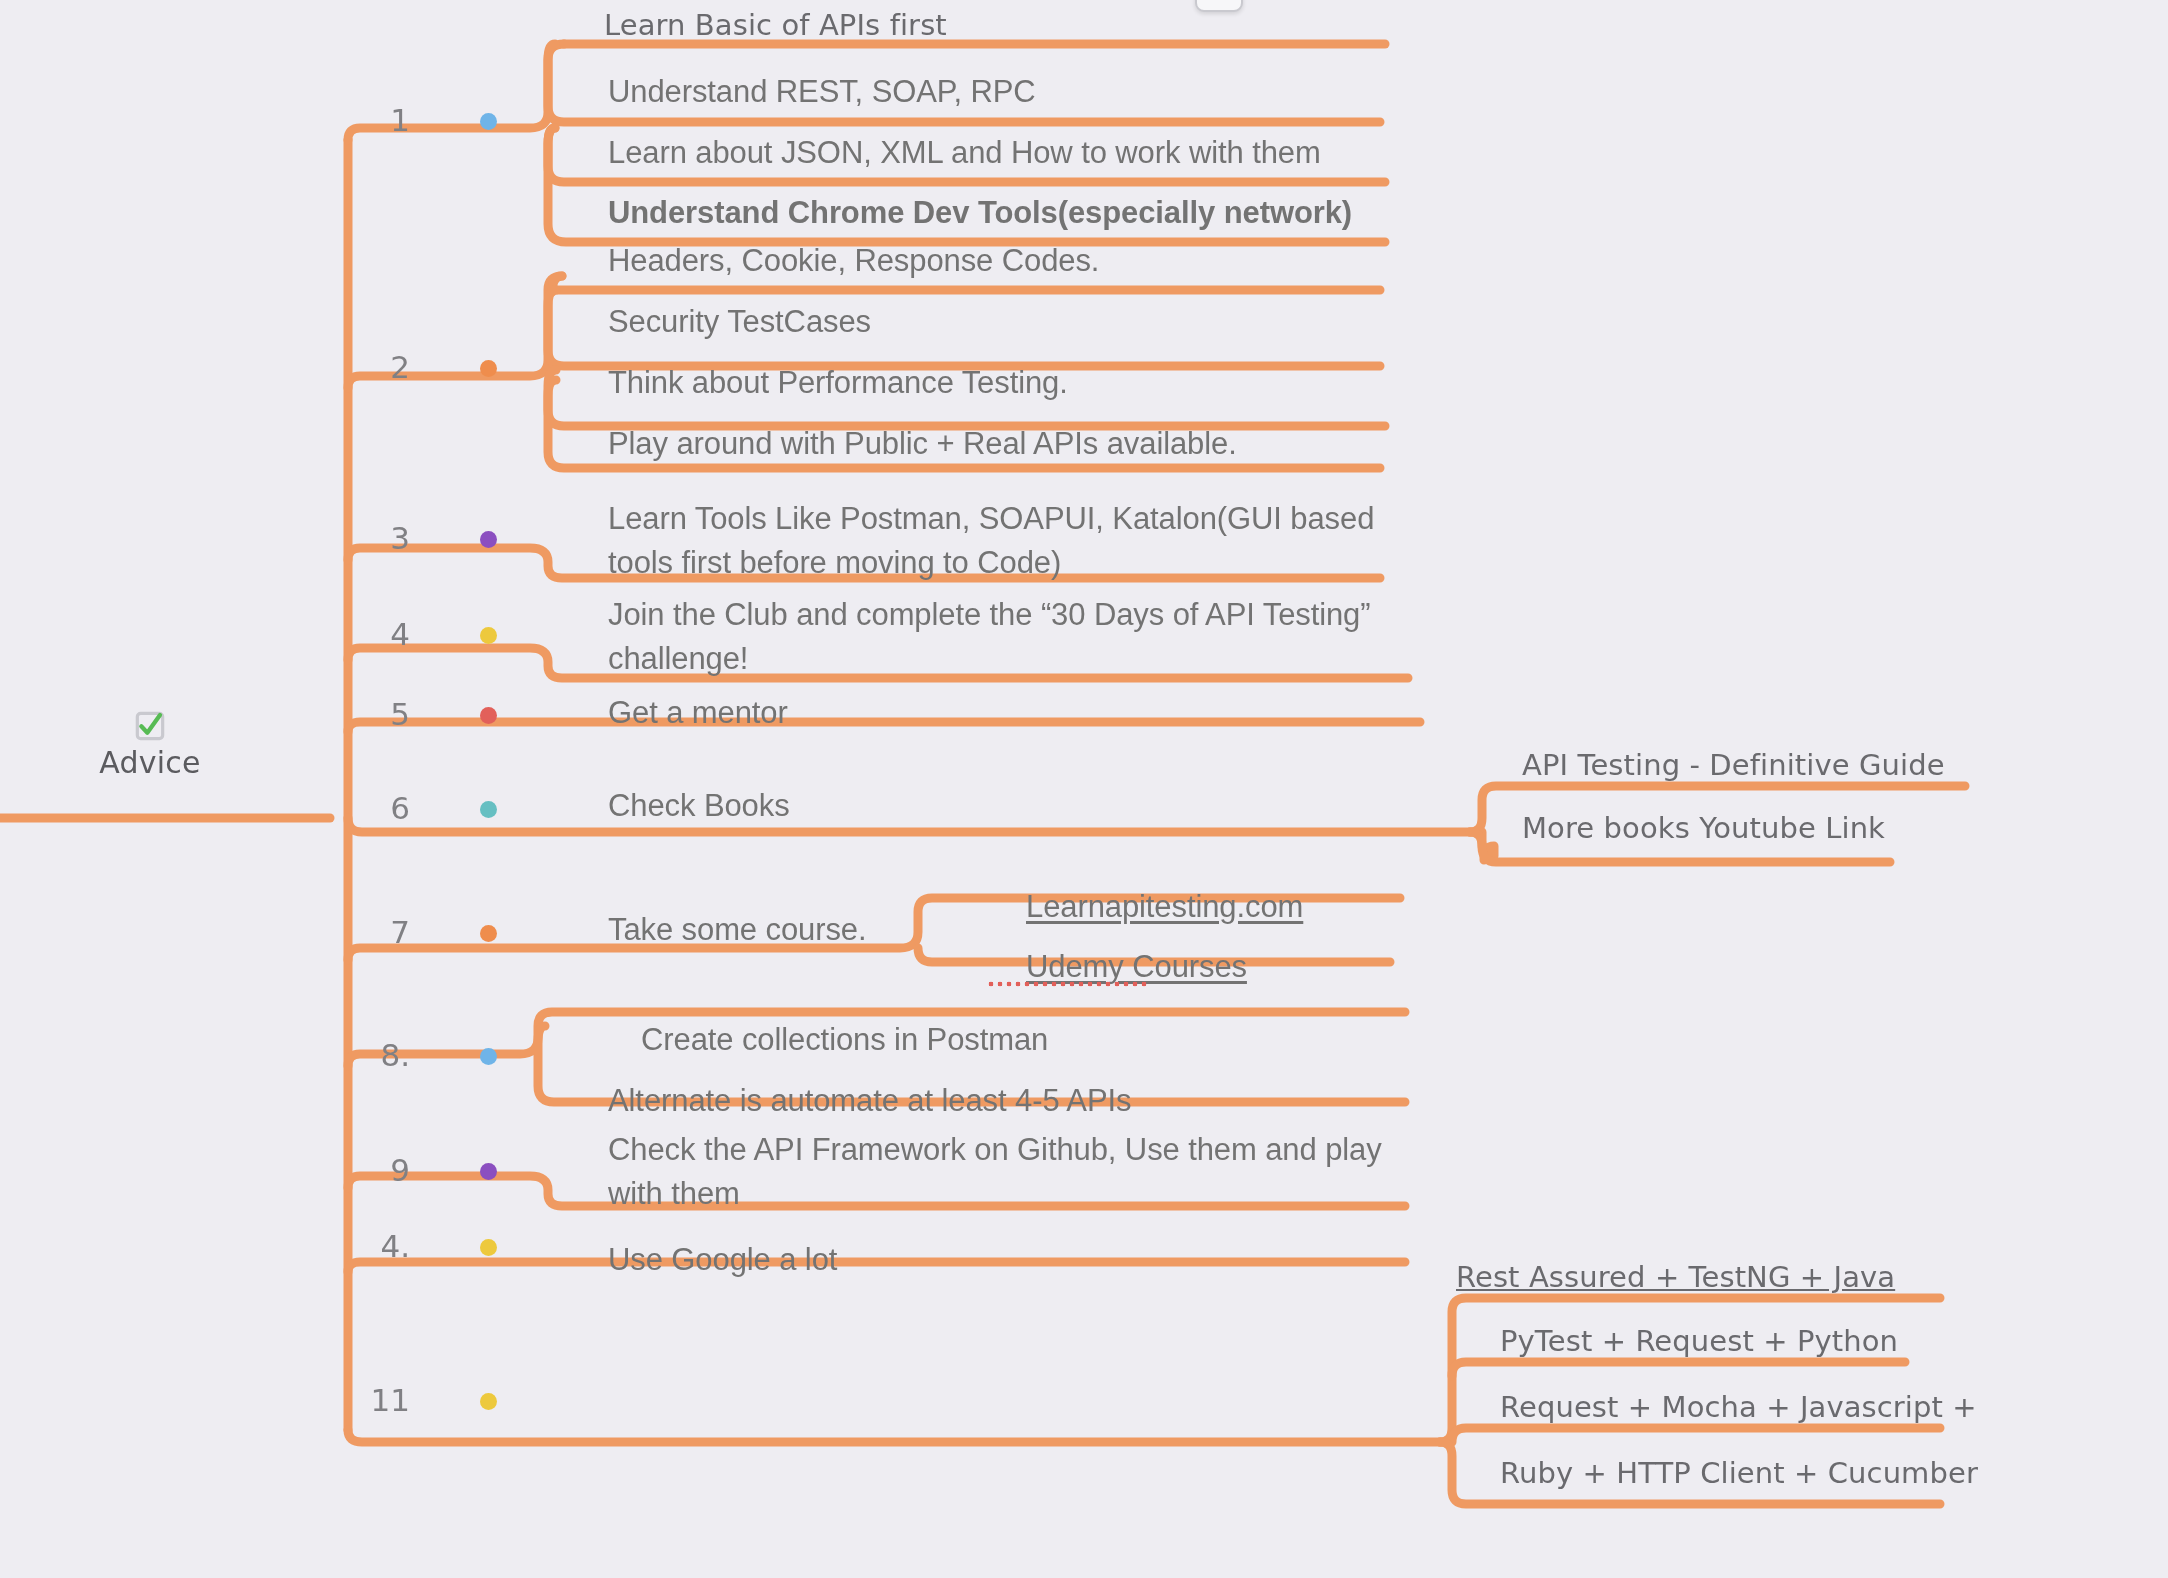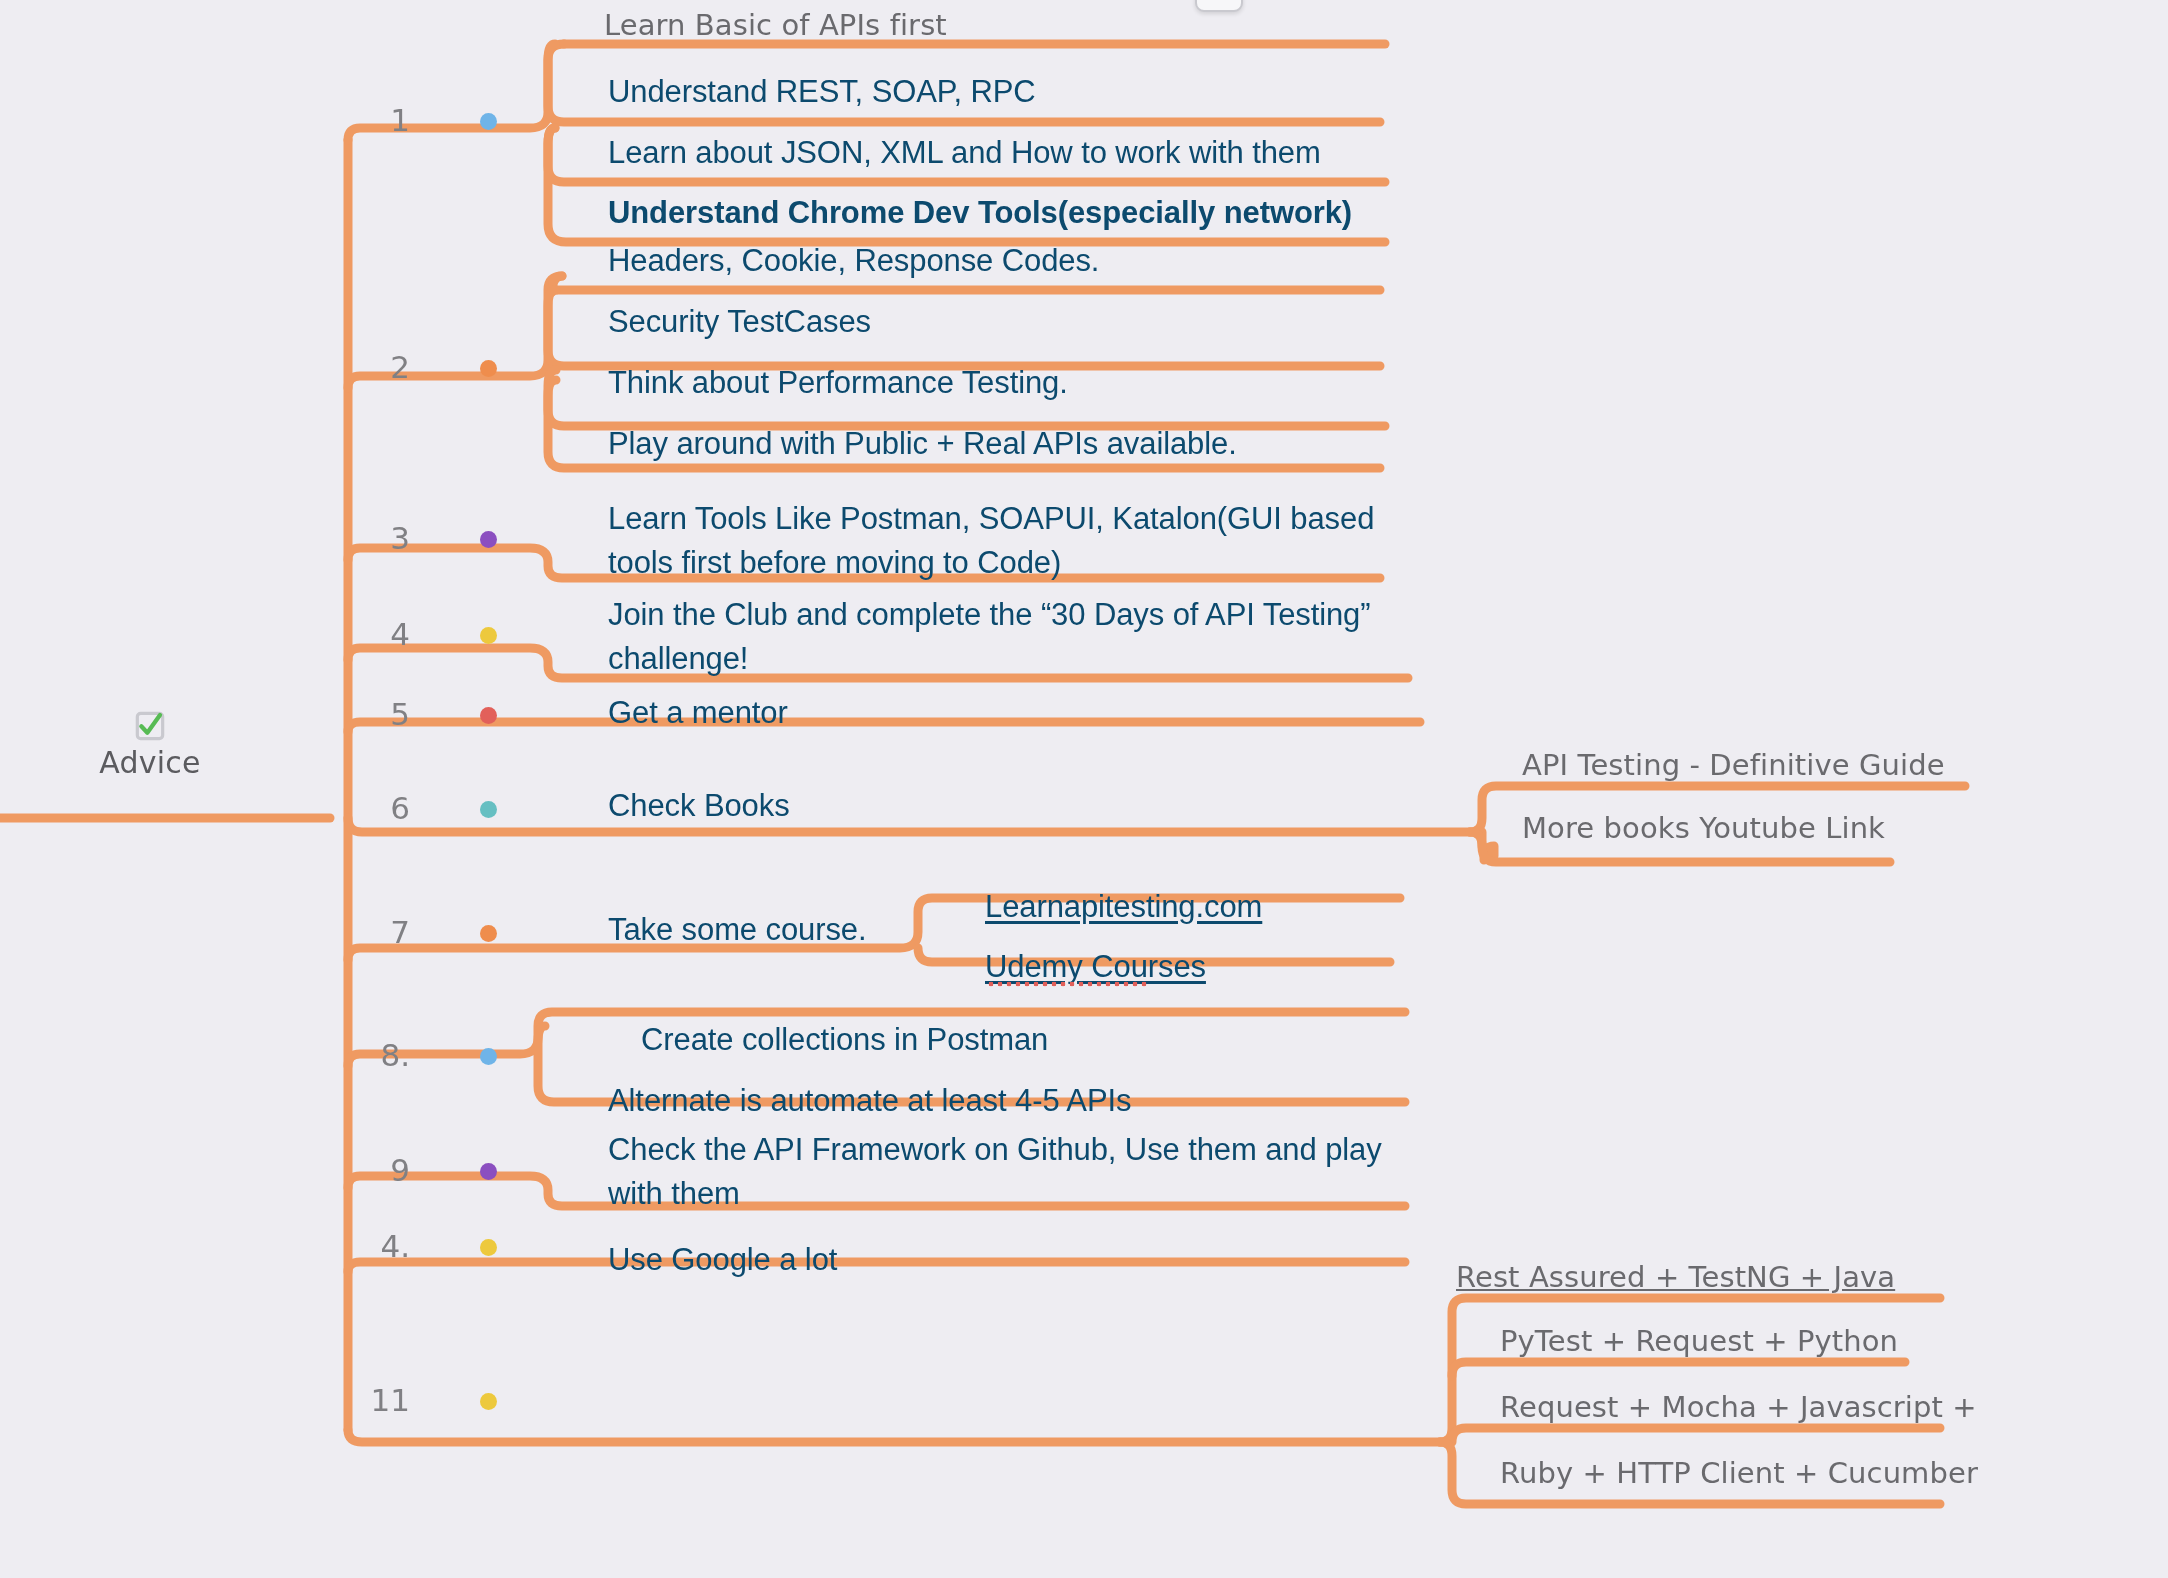--- a/index.html
+++ b/index.html
@@ -35,26 +35,26 @@
     line-height:1;
   }
   .dot{
     position:absolute;width:17px;height:17px;border-radius:50%;
   }
 
   
   .l2{
     position:absolute;
     font-family:"Liberation Sans Narrow","Liberation Sans", sans-serif;
-    font-size:31px;color:#0c4a6e;line-height:1.42;
+    font-size:31px;color:#737373;line-height:1.42;
     letter-spacing:-0.1px;
     white-space:pre-line;
   }
   .l2.bold{font-weight:bold;}
-  .l2.link{text-decoration:underline;text-underline-offset:4px;}
+  .l2.link{text-decoration:underline;text-underline-offset:4px;margin-left:41px;}
   .squiggle{
     position:absolute;height:6px;
     background-image:radial-gradient(circle at 3px 3px,#e2605a 2.2px, rgba(0,0,0,0) 2.6px);
     background-size:9px 6px;background-repeat:repeat-x;
   }
 
   
   .l3{
     position:absolute;
     font-family:"DejaVu Sans", sans-serif;

